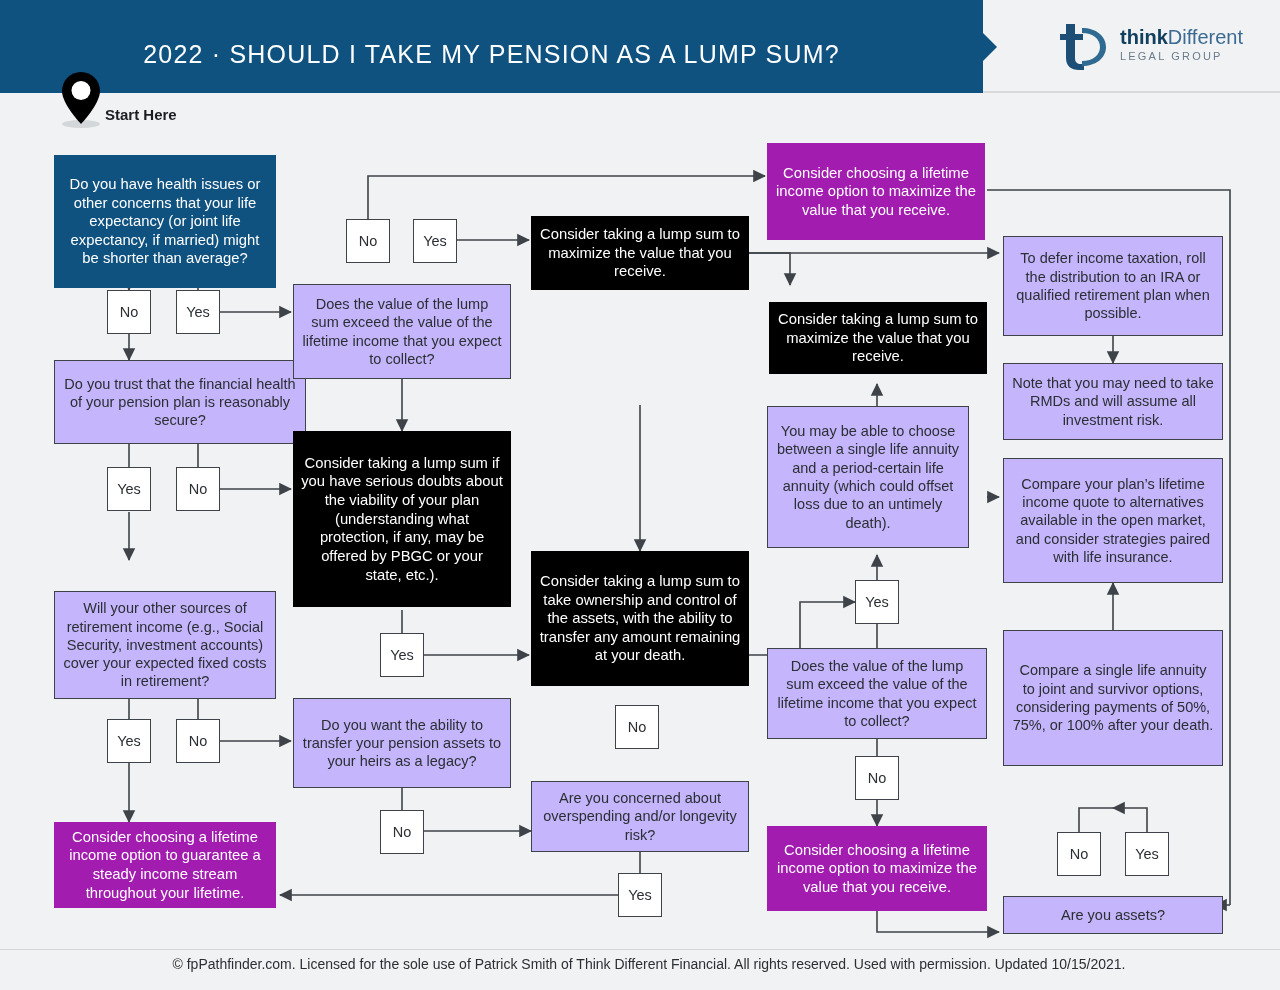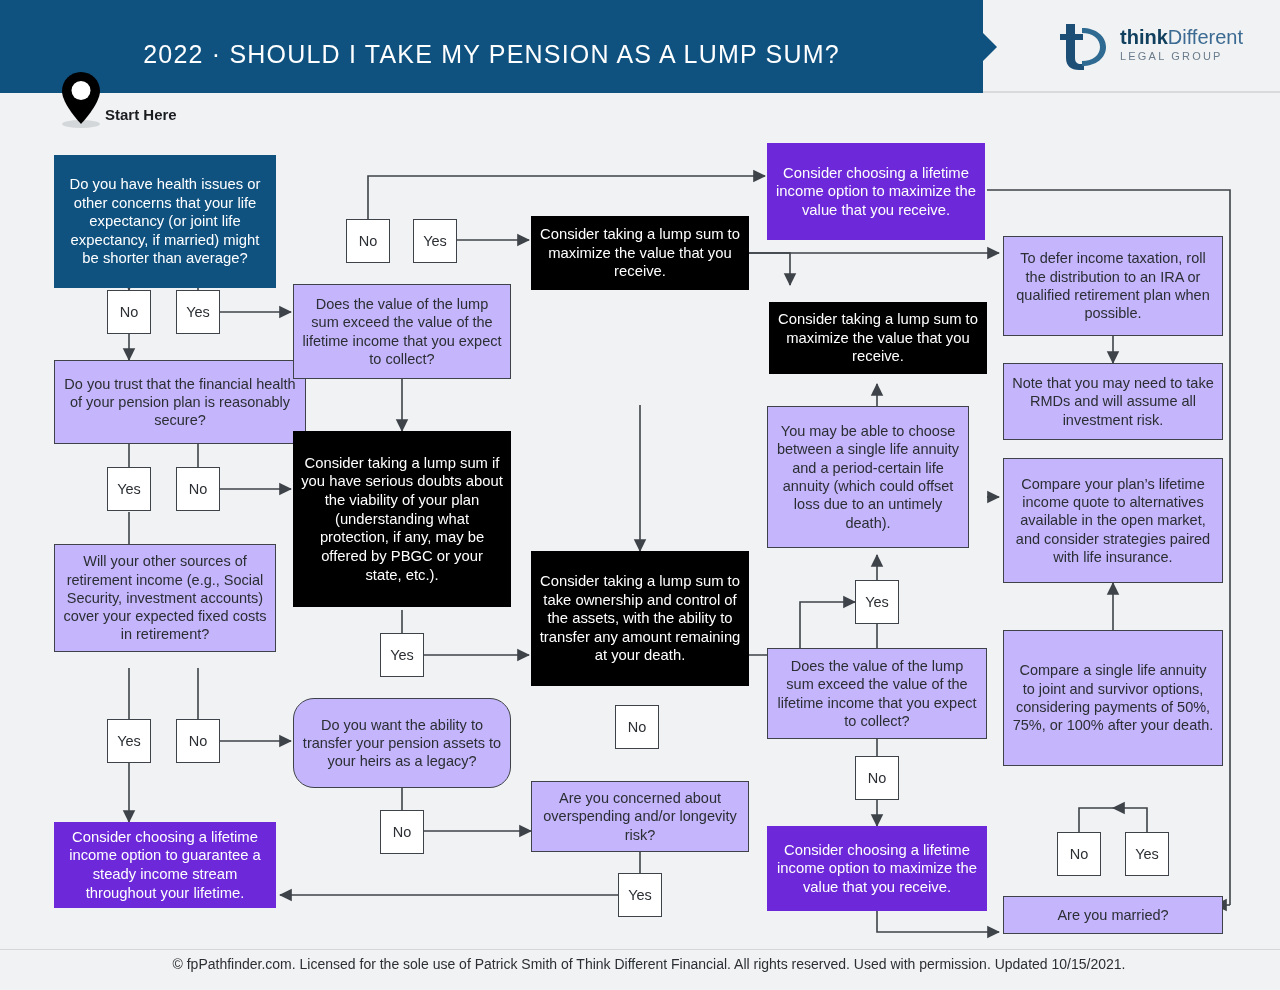--- a/index.html
+++ b/index.html
@@ -40,21 +40,21 @@
 
   
   #wires{position:absolute;left:0;top:0;width:1280px;height:990px;}
 
   
   .node{position:absolute;box-sizing:border-box;display:flex;align-items:center;
     justify-content:center;text-align:center;line-height:1.26;}
   .q{background:#c4b5fd;border:1.6px solid #3e4349;font-size:14.5px;color:#2b2f33;padding:6px 8px;}
   .blue{background:#0f5280;color:#ffffff;font-size:14.8px;padding:8px 8px;border:none;margin-top:13px;}
   .black{background:#000000;color:#ffffff;font-size:14.8px;padding:6px 8px;border:none;}
-  .green{background:#6d28d9;color:#ffffff;font-size:14.8px;padding:10px 8px;border:none;}
+  .green{background:#a21caf;color:#ffffff;font-size:14.8px;padding:10px 8px;border:none;}
   .yn{background:#ffffff;border:1.6px solid #3e4349;font-size:14.5px;color:#2b2f33;
       width:44px;height:44px;}
 </style>
 </head>
 <body>
 
 <div id="header"></div>
 <div id="header-arrow"></div>
 <div id="header-title">2022 · SHOULD I TAKE MY PENSION AS A LUMP SUM?</div>
 <div id="header-rule"></div>
@@ -165,34 +165,34 @@
 </svg>
 
 <div class="node blue" style="left:54px;top:142px;width:222px;height:133px;">Do you have health issues or other concerns that your life expectancy (or joint life expectancy, if married) might be shorter than average?</div>
 <div class="node yn" style="left:107px;top:290px;">No</div>
 <div class="node yn" style="left:176px;top:290px;">Yes</div>
 
 <div class="node q" style="left:54px;top:360px;width:252px;height:84px;">Do you trust that the financial health of your pension plan is reasonably secure?</div>
 <div class="node yn" style="left:107px;top:467px;">Yes</div>
 <div class="node yn" style="left:176px;top:467px;">No</div>
 
-<div class="node q" style="left:54px;top:544px;width:222px;height:108px;">Will your other sources of retirement income (e.g., Social Security, investment accounts) cover your expected fixed costs in retirement?</div>
+<div class="node q" style="left:54px;top:591px;width:222px;height:108px;">Will your other sources of retirement income (e.g., Social Security, investment accounts) cover your expected fixed costs in retirement?</div>
 <div class="node yn" style="left:107px;top:719px;">Yes</div>
 <div class="node yn" style="left:176px;top:719px;">No</div>
 
 <div class="node green" style="left:54px;top:822px;width:222px;height:86px;">Consider choosing a lifetime income option to guarantee a steady income stream throughout your lifetime.</div>
 
 <div class="node yn" style="left:346px;top:219px;">No</div>
 <div class="node yn" style="left:413px;top:219px;">Yes</div>
 <div class="node q" style="left:293px;top:284px;width:218px;height:95px;">Does the value of the lump sum exceed the value of the lifetime income that you expect to collect?</div>
 
 <div class="node black" style="left:293px;top:431px;width:218px;height:176px;">Consider taking a lump sum if you have serious doubts about the viability of your plan (understanding what protection, if any, may be offered by PBGC or your state, etc.).</div>
 
 <div class="node yn" style="left:380px;top:633px;">Yes</div>
-<div class="node q" style="left:293px;top:698px;width:218px;height:90px;border-radius:21px;">Do you want the ability to transfer your pension assets to your heirs as a legacy?</div>
+<div class="node q" style="left:293px;top:698px;width:218px;height:90px;">Do you want the ability to transfer your pension assets to your heirs as a legacy?</div>
 <div class="node yn" style="left:380px;top:810px;">No</div>
 
 <div class="node black" style="left:531px;top:216px;width:218px;height:74px;">Consider taking a lump sum to maximize the value that you receive.</div>
 <div class="node black" style="left:531px;top:551px;width:218px;height:135px;">Consider taking a lump sum to take ownership and control of the assets, with the ability to transfer any amount remaining at your death.</div>
 <div class="node yn" style="left:615px;top:705px;">No</div>
 <div class="node q" style="left:531px;top:781px;width:218px;height:71px;">Are you concerned about overspending and/or longevity risk?</div>
 <div class="node yn" style="left:618px;top:873px;">Yes</div>
 
 <div class="node green" style="left:767px;top:143px;width:218px;height:97px;">Consider choosing a lifetime income option to maximize the value that you receive.</div>
 <div class="node black" style="left:769px;top:302px;width:218px;height:72px;">Consider taking a lump sum to maximize the value that you receive.</div>
@@ -201,16 +201,16 @@
 <div class="node q" style="left:767px;top:648px;width:220px;height:91px;">Does the value of the lump sum exceed the value of the lifetime income that you expect to collect?</div>
 <div class="node yn" style="left:855px;top:756px;">No</div>
 <div class="node green" style="left:767px;top:826px;width:220px;height:85px;">Consider choosing a lifetime income option to maximize the value that you receive.</div>
 
 <div class="node q" style="left:1003px;top:236px;width:220px;height:100px;">To defer income taxation, roll the distribution to an IRA or qualified retirement plan when possible.</div>
 <div class="node q" style="left:1003px;top:363px;width:220px;height:77px;">Note that you may need to take RMDs and will assume all investment risk.</div>
 <div class="node q" style="left:1003px;top:458px;width:220px;height:125px;">Compare your plan’s lifetime income quote to alternatives available in the open market, and consider strategies paired with life insurance.</div>
 <div class="node q" style="left:1003px;top:630px;width:220px;height:136px;">Compare a single life annuity to joint and survivor options, considering payments of 50%, 75%, or 100% after your death.</div>
 <div class="node yn" style="left:1057px;top:832px;">No</div>
 <div class="node yn" style="left:1125px;top:832px;">Yes</div>
-<div class="node q" style="left:1003px;top:896px;width:220px;height:38px;">Are you married?</div>
+<div class="node q" style="left:1003px;top:896px;width:220px;height:38px;">Are you assets?</div>
 
 <div id="footer-rule"></div>
 <div id="footer">© fpPathfinder.com. Licensed for the sole use of Patrick Smith of Think Different Financial. All rights reserved. Used with permission. Updated 10/15/2021.</div>
 
 </body></html>

